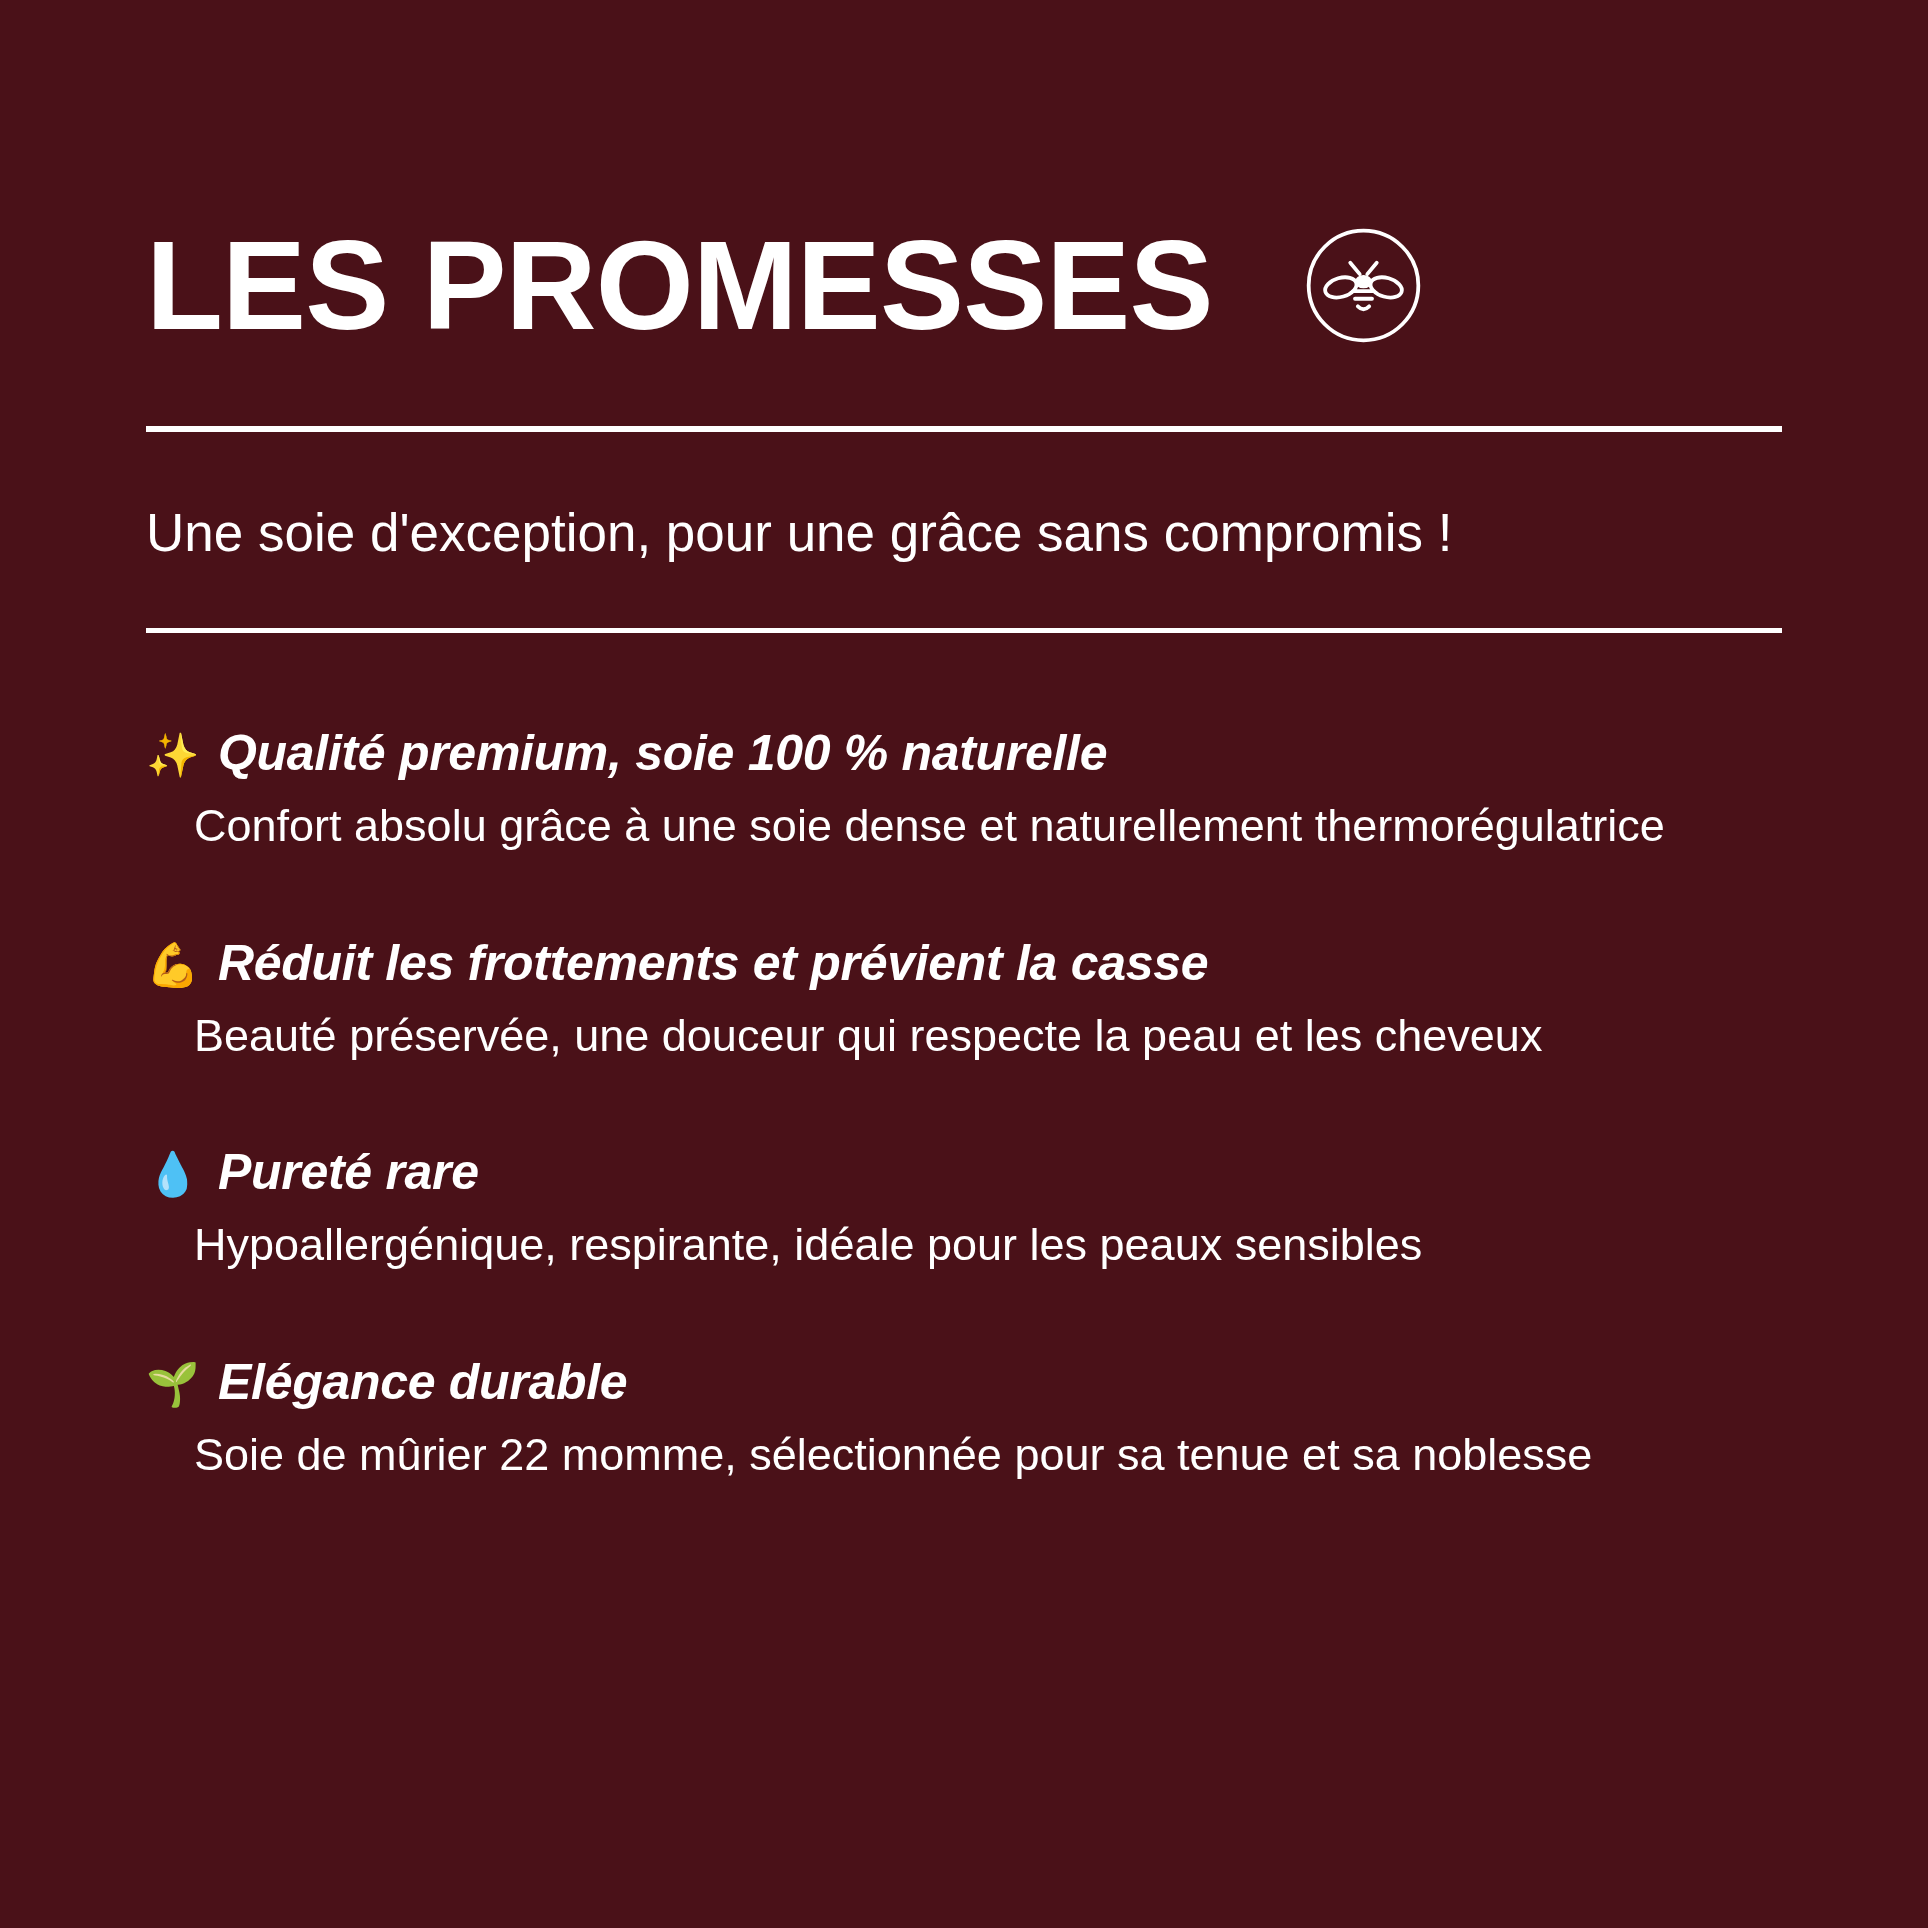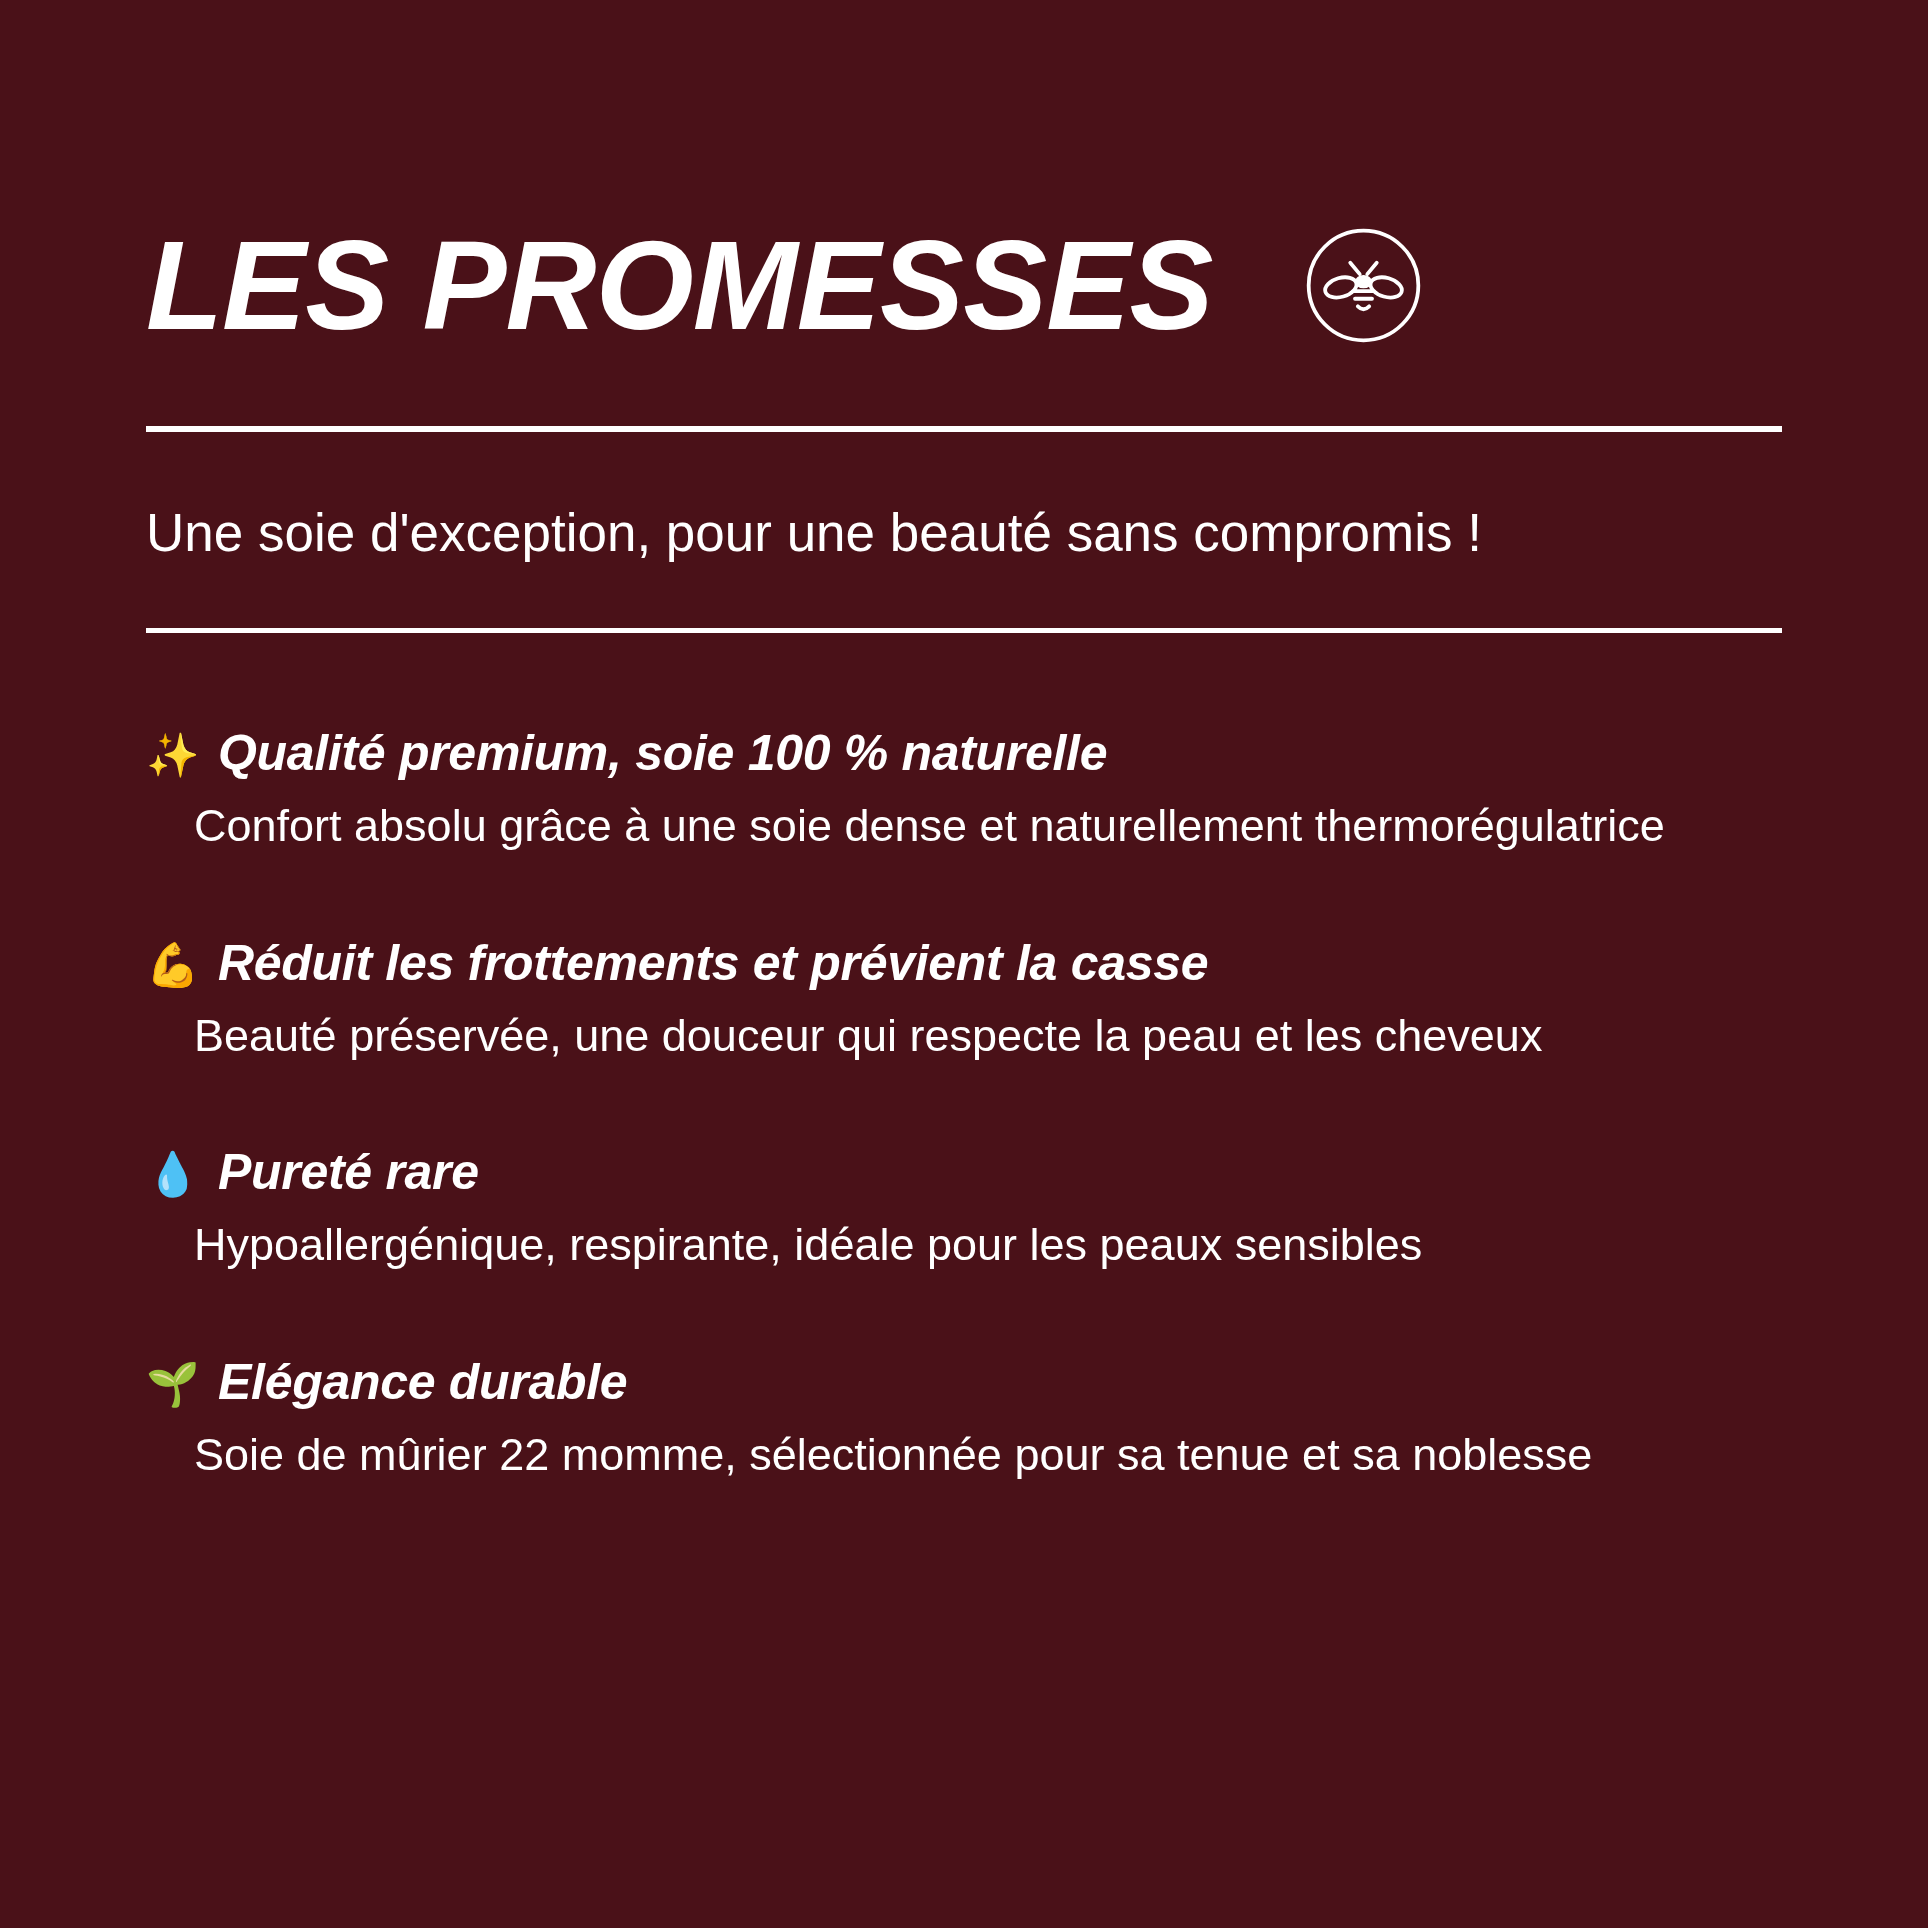--- a/index.html
+++ b/index.html
@@ -19,21 +19,20 @@
     width: 1928px;
     height: 1928px;
     box-sizing: border-box;
     padding: 0 146px;
   }
   .header-row {
     display: flex;
     align-items: center;
     padding-top: 215px;
     height: 141px;
-    font-style: italic;
   }
   .title {
     font-size: 126px;
     font-weight: 700;
     letter-spacing: -0.9px;
     line-height: 1;
     white-space: nowrap;
   }
   .logo-wrap {
     margin-left: 90px;
@@ -110,21 +109,21 @@
         <path d="M53 70 H75" stroke="#ffffff" stroke-width="4" stroke-linecap="round"></path>
         <path d="M55 78 H73" stroke="#ffffff" stroke-width="4" stroke-linecap="round"></path>
         <path d="M58 86 Q64 92 70 86" stroke="#ffffff" stroke-width="4" stroke-linecap="round" fill="none"></path>
       </svg>
     </div>
   </div>
 
   <div class="rule rule-top"></div>
 
   <div class="tagline">
-    <span>Une soie d'</span><b>exception</b><span>, pour une beauté </span><b>sans compromis</b><span> !</span>
+    <span>Une soie d'</span><b>exception</b><span>, pour une grâce </span><b>sans compromis</b><span> !</span>
   </div>
 
   <div class="rule rule-bottom"></div>
 
   <div class="promises">
 
     <div class="promise">
       <div class="promise-head">
         <span class="promise-emoji">✨</span>
         <span class="promise-title">Qualité premium, soie 100 % naturelle</span>

